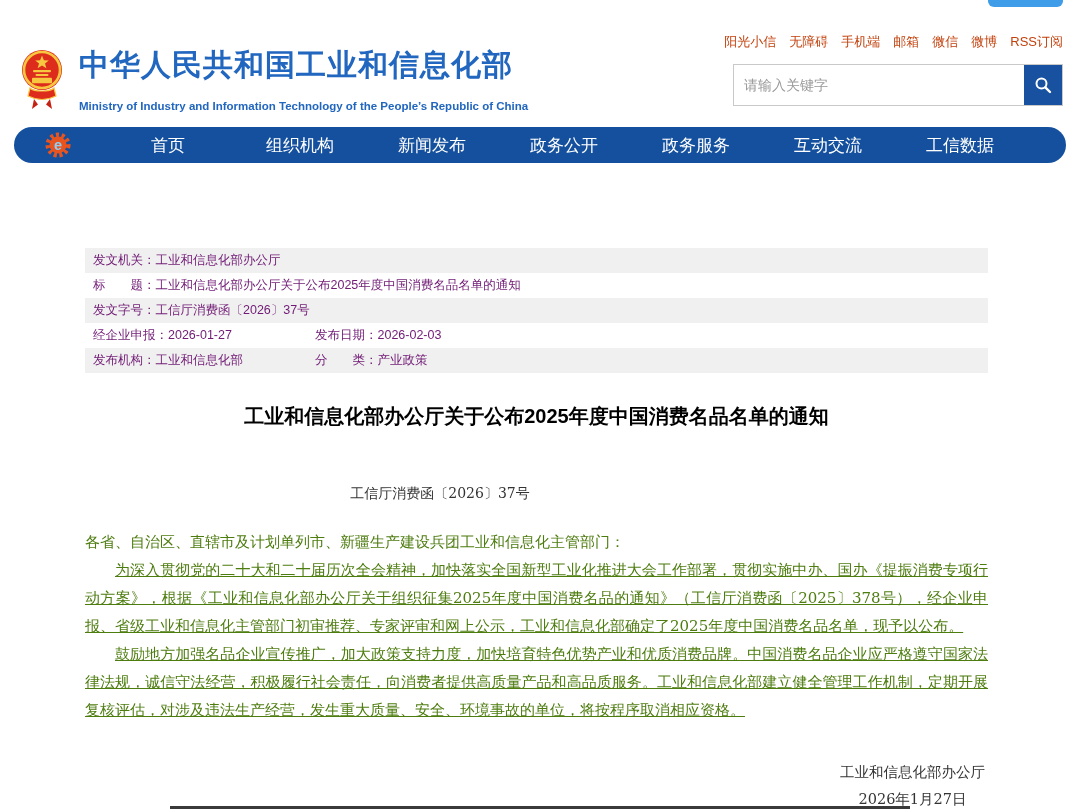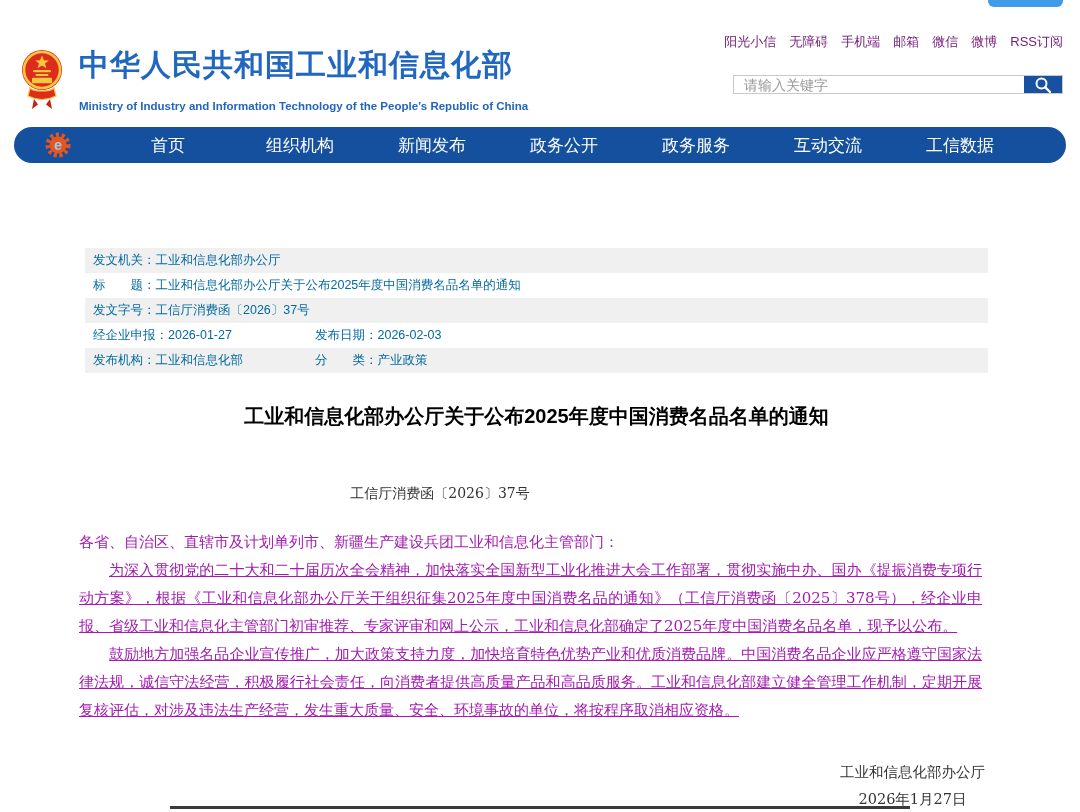--- a/index.html
+++ b/index.html
@@ -11,55 +11,55 @@
     background:#3f9ce9; border-radius:0 0 6px 6px; }
 
   
   .brand { position:absolute; left:20px; top:36px; display:flex; align-items:flex-end; cursor:pointer; }
   .brand-text { margin-left:15px; }
   .site-title { font-size:30px; font-weight:bold; color:#2166bf; letter-spacing:1px; margin-top:9px; white-space:nowrap; }
   .site-subtitle { font-size:11.5px; font-weight:bold; color:#2166bf; margin-top:14px; white-space:nowrap; }
 
   .header-right { position:absolute; right:17px; top:33px; width:330px; }
   .quick-links { display:flex; justify-content:flex-end; align-items:center; gap:13px;
-    font-size:13px; color:#701a75; white-space:nowrap; }
+    font-size:13px; color:#c2410c; white-space:nowrap; }
   .qlink { cursor:pointer; }
-  .search-row { margin-top:24px; display:flex; height:19px; border:1px solid #c9c9c9; background:#fff; }
+  .search-row { margin-top:13px; display:flex; height:42px; border:1px solid #c9c9c9; background:#fff; }
   .search-input { flex:1; border:none; outline:none; padding:0 10px; font-size:14px; color:#333;
     font-family:"Liberation Sans", sans-serif; }
   .search-input::placeholder { color:#999; }
   .search-btn { width:38px; height:100%; border:none; background:#17519f; display:flex;
     align-items:center; justify-content:center; cursor:pointer; }
 
   
   .nav { position:absolute; left:14px; right:14px; top:127px; height:36px; background:#14509e;
     border-radius:18px; display:flex; align-items:center; color:#fff; }
   .nav-logo { width:88px; display:flex; justify-content:center; align-items:center; }
   .nav-items { flex:1; display:flex; padding-right:40px; }
   .nav-item { flex:1; text-align:center; font-size:17px; font-weight:500; cursor:pointer; white-space:nowrap; }
 
   
   .breadcrumb { position:absolute; left:14px; top:182px; font-size:13px; color:#404040; }
   .crumb { cursor:pointer; }
   .crumb-sep { margin:0 7px; color:#888; }
 
   
-  .meta { position:absolute; left:85px; top:248px; width:903px; font-size:12.5px; color:#0369a1; }
+  .meta { position:absolute; left:85px; top:248px; width:903px; font-size:12.5px; color:#701a75; }
   .meta-row { height:25px; line-height:25px; padding-left:8px; white-space:nowrap; overflow:hidden; }
   .meta-row.alt { background:#f0f0f0; }
   .meta-cell { display:inline-block; }
   .meta-row .meta-cell:first-child { min-width:222px; }
 
   
   .doc-title { position:absolute; top:403px; left:85px; width:903px; text-align:center;
     font-size:20px; font-weight:bold; color:#000; }
   .doc-number { position:absolute; top:485px; left:85px; width:710px; text-align:center;
     font-size:14px; color:#333; font-family:"DejaVu Serif","Liberation Serif",serif; }
-  .doc-body { position:absolute; top:528px; left:79px; width:903px; font-size:15px; line-height:28px;
-    color:#a21caf; font-family:"DejaVu Serif","Liberation Serif",serif; text-align:justify; }
+  .doc-body { position:absolute; top:528px; left:85px; width:903px; font-size:15px; line-height:28px;
+    color:#4d7c0f; font-family:"DejaVu Serif","Liberation Serif",serif; text-align:justify; }
   .doc-body p { margin:0; }
   .para { text-indent:2em;text-decoration:underline; }
   .attachment { text-indent:2em; margin-top:28px !important; }
 
   .signature { position:absolute; top:759px; right:95px; text-align:center; font-size:14.5px;
     line-height:27px; color:#333; font-family:"DejaVu Serif","Liberation Serif",serif; }
 
   .bottom-rule { position:absolute; top:806px; left:170px; width:740px; height:3px; background:#3a3a3a; }
 </style>
 </head>

